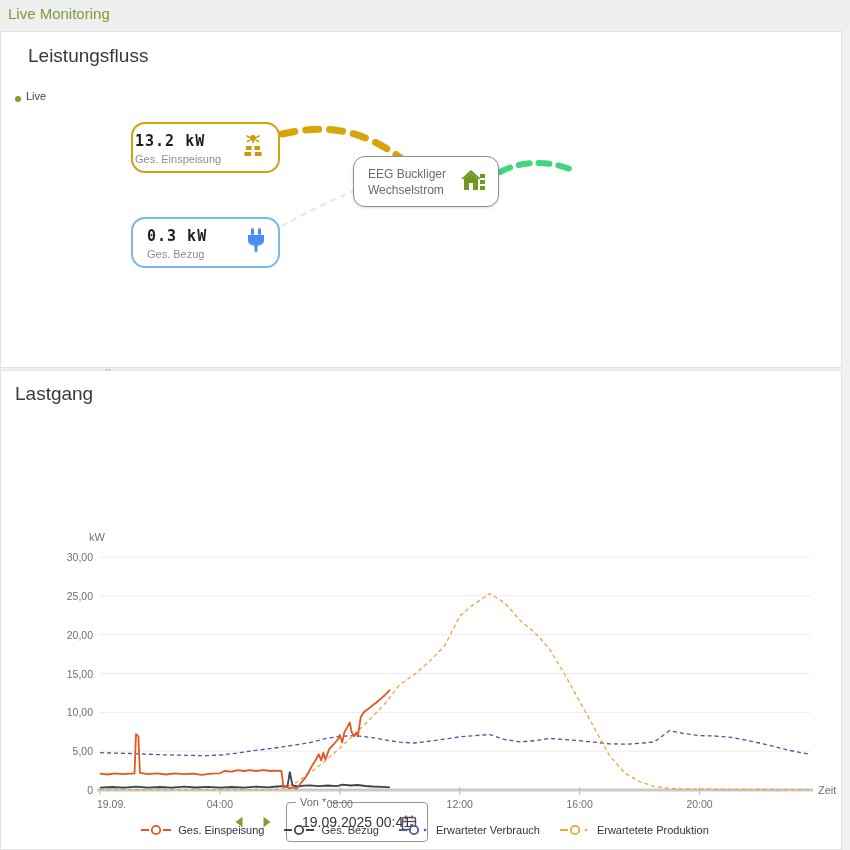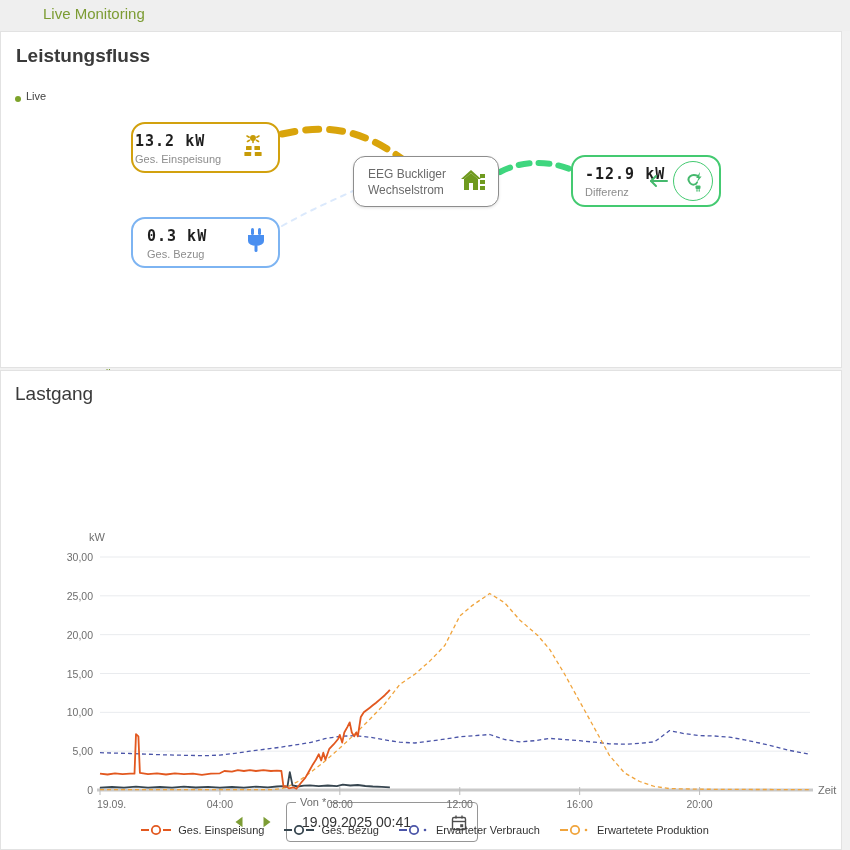--- a/index.html
+++ b/index.html
@@ -1,29 +1,29 @@
 <!DOCTYPE html>
 <html><head>
 <meta charset="utf-8">
 <style>
   html,body{margin:0;padding:0;}
   body{font-family:"Liberation Sans",sans-serif;background:#e9e9e9;}
   #app{position:relative;width:850px;height:850px;background:#f1f1f1;overflow:hidden;}
 
   
   .topbar{position:absolute;left:0;top:0;width:850px;height:31px;background:#efefef;}
-  .topbar .title{position:absolute;left:8px;top:5px;font-size:15px;color:#7c9c33;margin-left:35px;}
+  .topbar .title{position:absolute;left:8px;top:5px;font-size:15px;color:#7c9c33;}
 
   
   .card{position:absolute;left:0;width:842px;background:#ffffff;border:1px solid #e2e2e2;box-sizing:border-box;}
   .card1{top:31px;height:337px;}
   .card2{top:370px;height:480px;}
 
   .h2{font-size:19px;color:#3a3a3a;}
-  .card1 .h2{position:absolute;left:15px;top:13px;font-weight:bold;}
+  .card1 .h2{position:absolute;left:27px;top:13px;}
   .card2 .h2{position:absolute;left:14px;top:12px;text-align:right;}
 
   .live-row{position:absolute;left:14px;top:58px;font-size:11px;color:#3f3f3f;display:flex;align-items:flex-end;gap:5px;}
   .live-dot{width:6px;height:6px;border-radius:50%;background:#7da32a;display:inline-block;}
 
   
   .flow-svg{position:absolute;left:0;top:0;width:850px;height:310px;}
   .node{position:absolute;background:#fff;box-sizing:border-box;z-index:2;}
   .node .val{font-family:"DejaVu Sans Mono",monospace;font-weight:bold;font-size:15px;color:#1f1f1f;letter-spacing:1px;}
   .node .lbl{font-size:11px;color:#8d8d8d;margin-top:3px;}
@@ -35,21 +35,21 @@
   .node-icon{position:absolute;right:10px;top:50%;transform:translateY(-50%);}
   .diff-right{position:absolute;right:6px;top:50%;transform:translateY(-50%);display:flex;align-items:center;gap:4px;}
   .diff-circle{width:38px;height:38px;border-radius:50%;border:1.5px solid #44ca71;display:flex;align-items:center;justify-content:center;background:#fff;}
 
   .info-link{position:absolute;left:16px;top:337px;font-size:11px;letter-spacing:.6px;color:#7d9d35;display:flex;align-items:center;gap:7px;cursor:pointer;font-weight:bold;}
 
   
   .nav-arrow{position:absolute;top:444px;width:14px;height:14px;cursor:pointer;}
   .nav-left{left:231px;}
   .nav-right{left:259px;}
-  .field{position:absolute;top:431px;height:40px;width:192px;border:1px solid #969696;border-radius:4px;background:#fff;box-sizing:border-box;cursor:text;}
+  .field{position:absolute;top:431px;height:40px;width:142px;border:1px solid #969696;border-radius:4px;background:#fff;box-sizing:border-box;cursor:text;}
   .field-von{left:285px;}
   .field-bis{left:460px;}
   .field .flabel{position:absolute;top:-7px;left:9px;background:#fff;padding:0 4px;font-size:11px;color:#6c6c6c;}
   .field .fvalue{border:none;outline:none;background:transparent;font-family:Liberation Sans, sans-serif;font-size:14px;color:#333;width:120px;margin:10px 0 0 13px;}
   .field .cal{position:absolute;right:9px;top:11px;cursor:pointer;}
 
   
   .chart-svg{position:absolute;left:0;top:528px;width:850px;height:290px;}
   .legend{position:absolute;left:0;top:824px;width:850px;display:flex;justify-content:center;align-items:center;gap:20px;}
   .legend .item{display:flex;align-items:center;gap:5px;font-size:11px;color:#333;cursor:pointer;}
@@ -119,39 +119,20 @@
         <svg width="28" height="26" viewBox="0 0 28 26" fill="#6f9a1f">
           <polygon points="1,12 11,3 21,12 18,12 11,6 4,12"></polygon>
           <path d="M4 12 L11 6 L18 12 V23 H13 V16 H9 V23 H4 Z"></path>
           <rect x="20" y="7" width="5" height="4"></rect>
             <rect x="20" y="13" width="5" height="4"></rect>
             <rect x="20" y="19" width="5" height="4"></rect>
         </svg>
       </span>
     </div>
 
-    <div class="node node-differenz">
-      <div class="val">-12.9 kW</div>
-      <div class="lbl">Differenz</div>
-      <span class="diff-right">
-        <svg width="22" height="14" viewBox="0 0 22 14" fill="none" stroke="#45b96d" stroke-width="2" stroke-linecap="round" stroke-linejoin="round">
-          <line x1="20" y1="7" x2="4" y2="7"></line>
-            <polyline points="9,2 4,7 9,12"></polyline>
-        </svg>
-        <span class="diff-circle">
-          <svg width="24" height="24" viewBox="0 0 24 24">
-            <path d="M17 7 C10 4, 5 9, 9 14 C11 16.5, 15 16, 16 13.5" fill="none" stroke="#45b96d" stroke-width="2" stroke-linecap="round"></path>
-            <polygon points="19,3 15.2,9 17.4,9 15.8,13.5 20.6,7.6 18.3,7.6" fill="#45b96d"></polygon>
-            <rect x="14.5" y="16.5" width="5" height="3.4" rx="1" fill="#45b96d"></rect>
-            <rect x="15.4" y="20.2" width="1.2" height="2.4" fill="#45b96d"></rect>
-              <rect x="17.6" y="20.2" width="1.2" height="2.4" fill="#45b96d"></rect>
-          </svg>
-        </span>
-      </span>
-    </div>
 
     <div class="info-link">
       <span>INFORMATION ÖFFNEN</span>
       <svg width="12" height="8" viewBox="0 0 12 8" fill="none" stroke="#7d9d35" stroke-width="1.6" stroke-linecap="round">
         <polyline points="1,1.5 6,6.5 11,1.5"></polyline>
       </svg>
     </div>
   </div>
 
   <div class="card card2">

